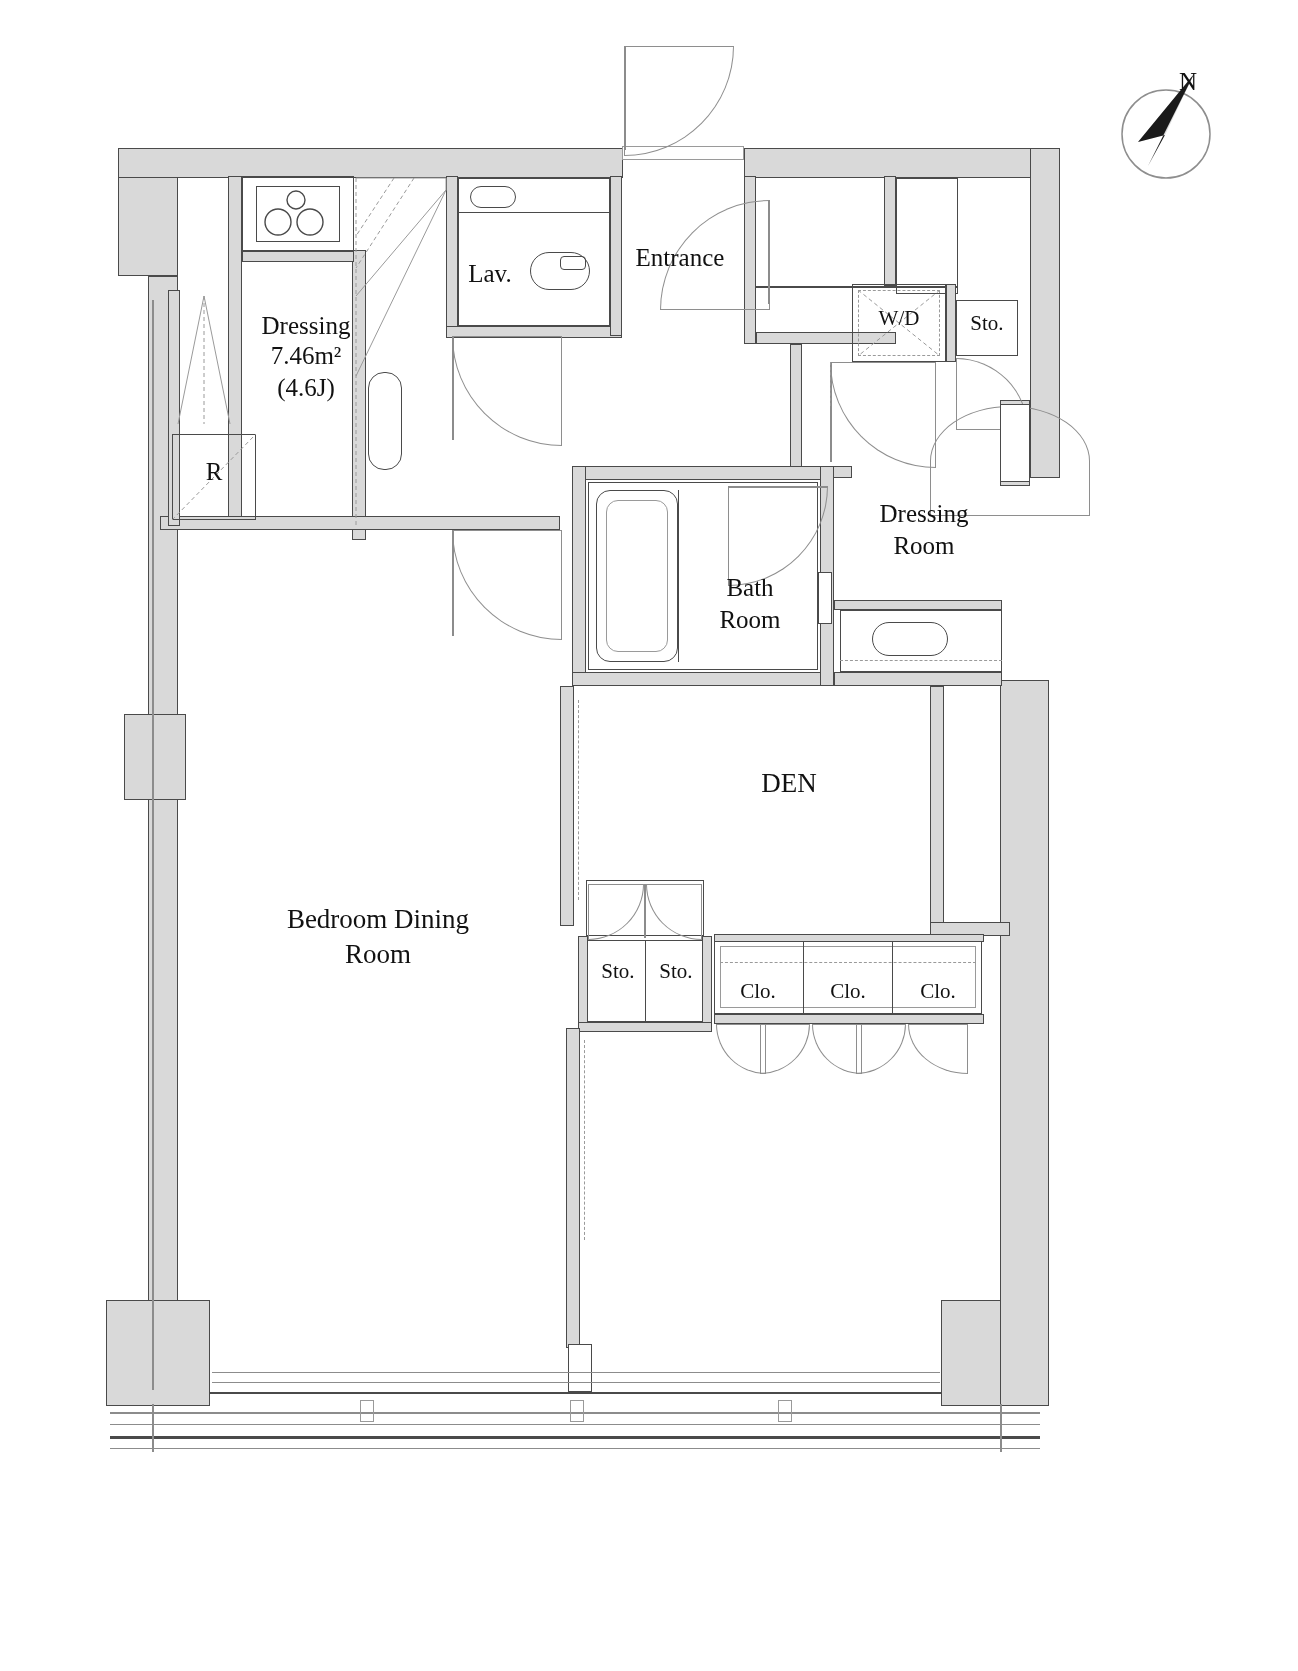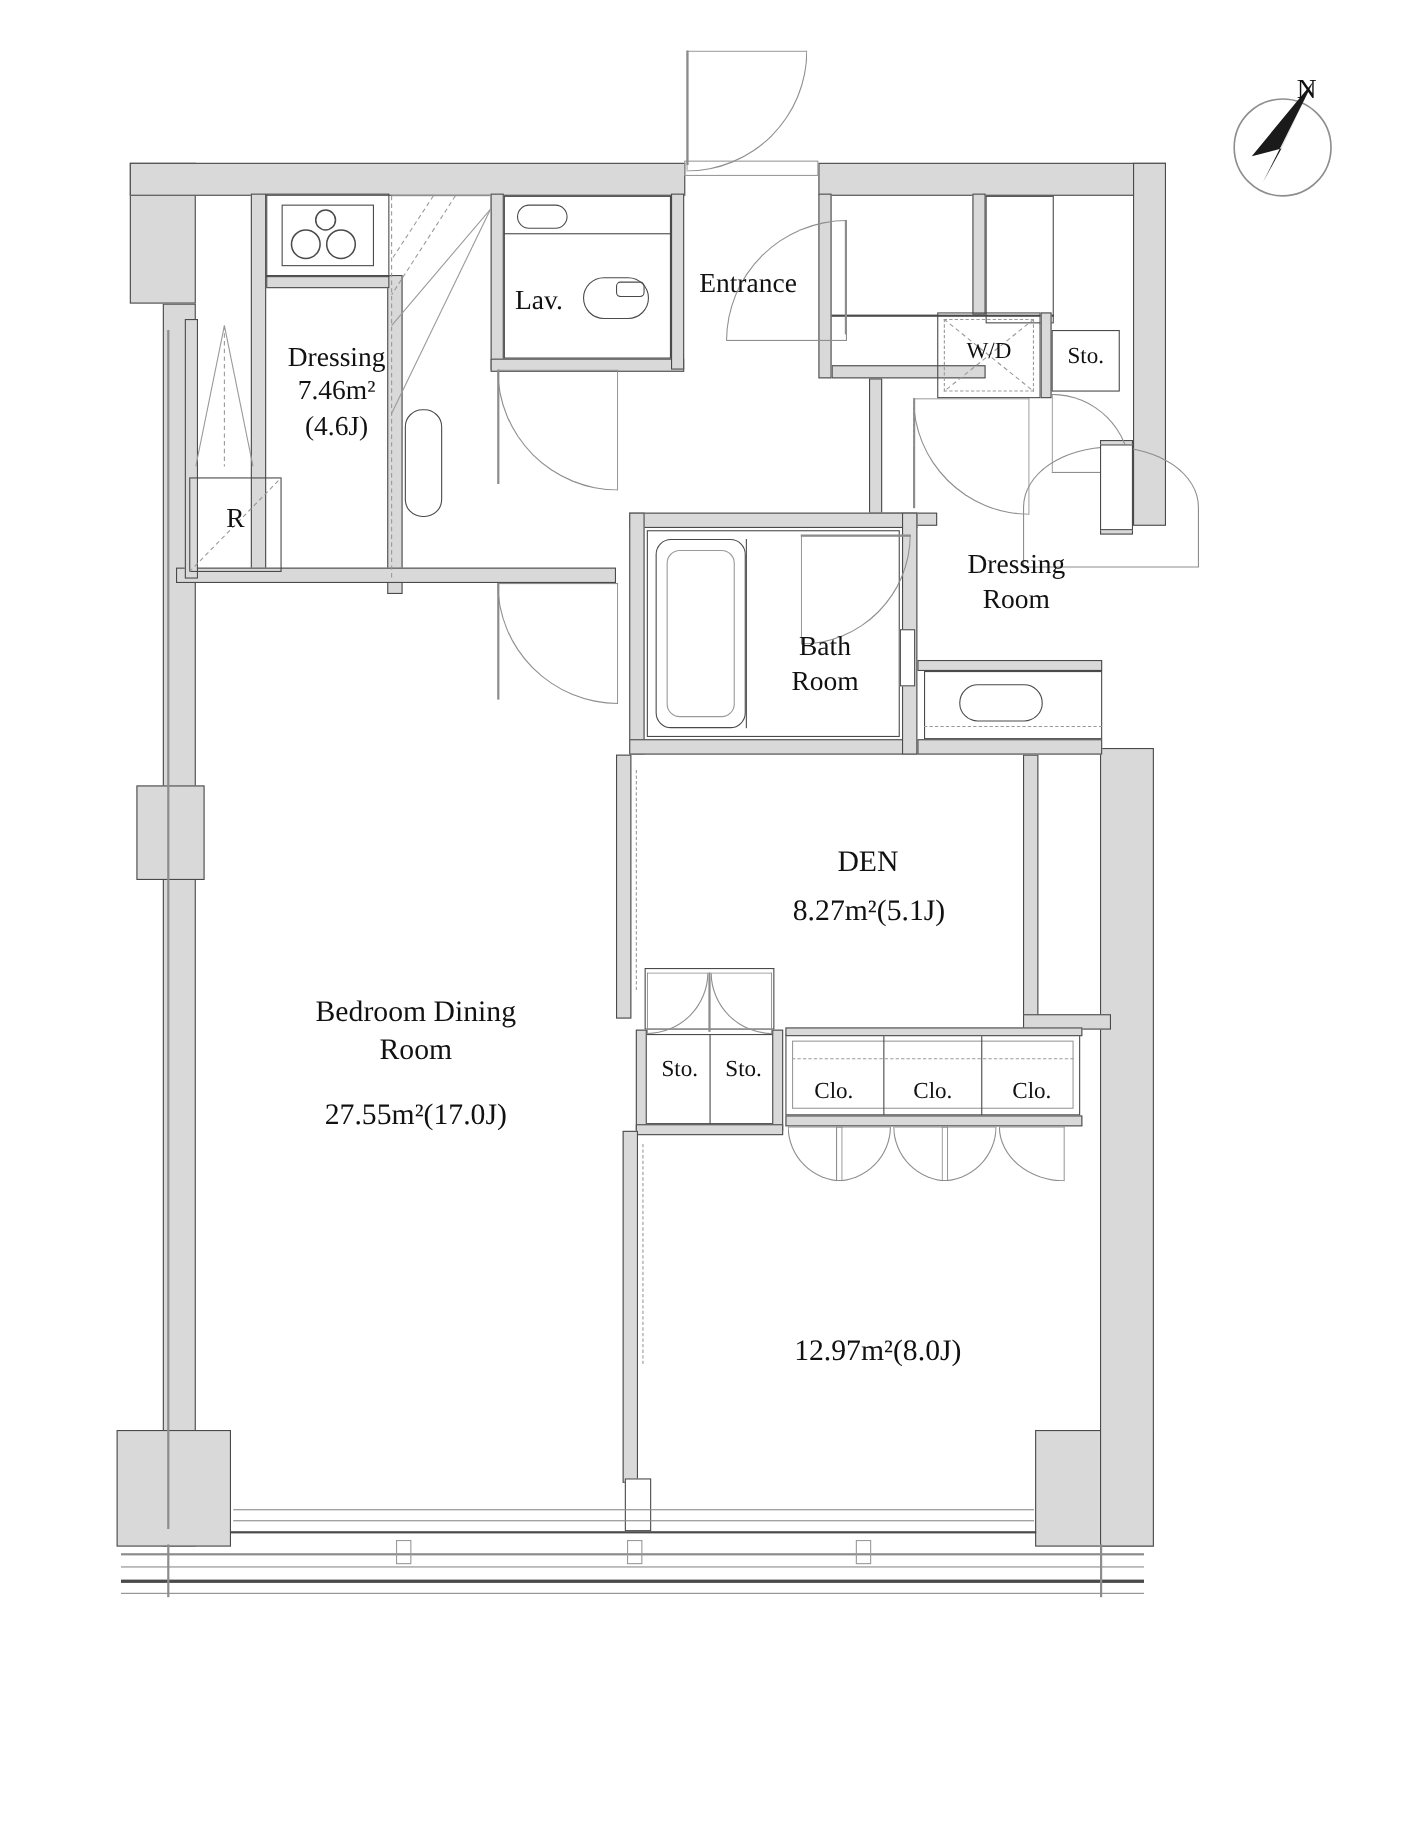--- a/index.html
+++ b/index.html
@@ -279,28 +279,25 @@
   <div class="label lbl-small" style="left:856px; top:305px; width:86px;">W/D</div>
   <div class="label lbl-small" style="left:954px; top:310px; width:66px;">Sto.</div>
 
   <div class="label lbl-room" style="left:836px; top:498px; width:176px;">Dressing
 Room</div>
 
   <div class="label lbl-room" style="left:680px; top:572px; width:140px;">Bath
 Room</div>
 
   <div class="label lbl-big" style="left:664px; top:766px; width:250px;">DEN</div>
-  <div class="label lbl-big" style="left:620px; top:810px; width:340px;">8.27m²(5.1J)</div>
 
   <div class="label lbl-big" style="left:230px; top:902px; width:296px;">Bedroom Dining
 Room</div>
-  <div class="label lbl-big" style="left:208px; top:996px; width:340px;">27.55m²(17.0J)</div>
 
   <div class="label lbl-small" style="left:590px; top:958px; width:56px;">Sto.</div>
   <div class="label lbl-small" style="left:648px; top:958px; width:56px;">Sto.</div>
 
   <div class="label lbl-small" style="left:728px; top:978px; width:60px;">Clo.</div>
   <div class="label lbl-small" style="left:818px; top:978px; width:60px;">Clo.</div>
   <div class="label lbl-small" style="left:908px; top:978px; width:60px;">Clo.</div>
 
-  <div class="label lbl-big" style="left:638px; top:1210px; width:320px;">12.97m²(8.0J)</div>
 
 </div>
 
 </body></html>

